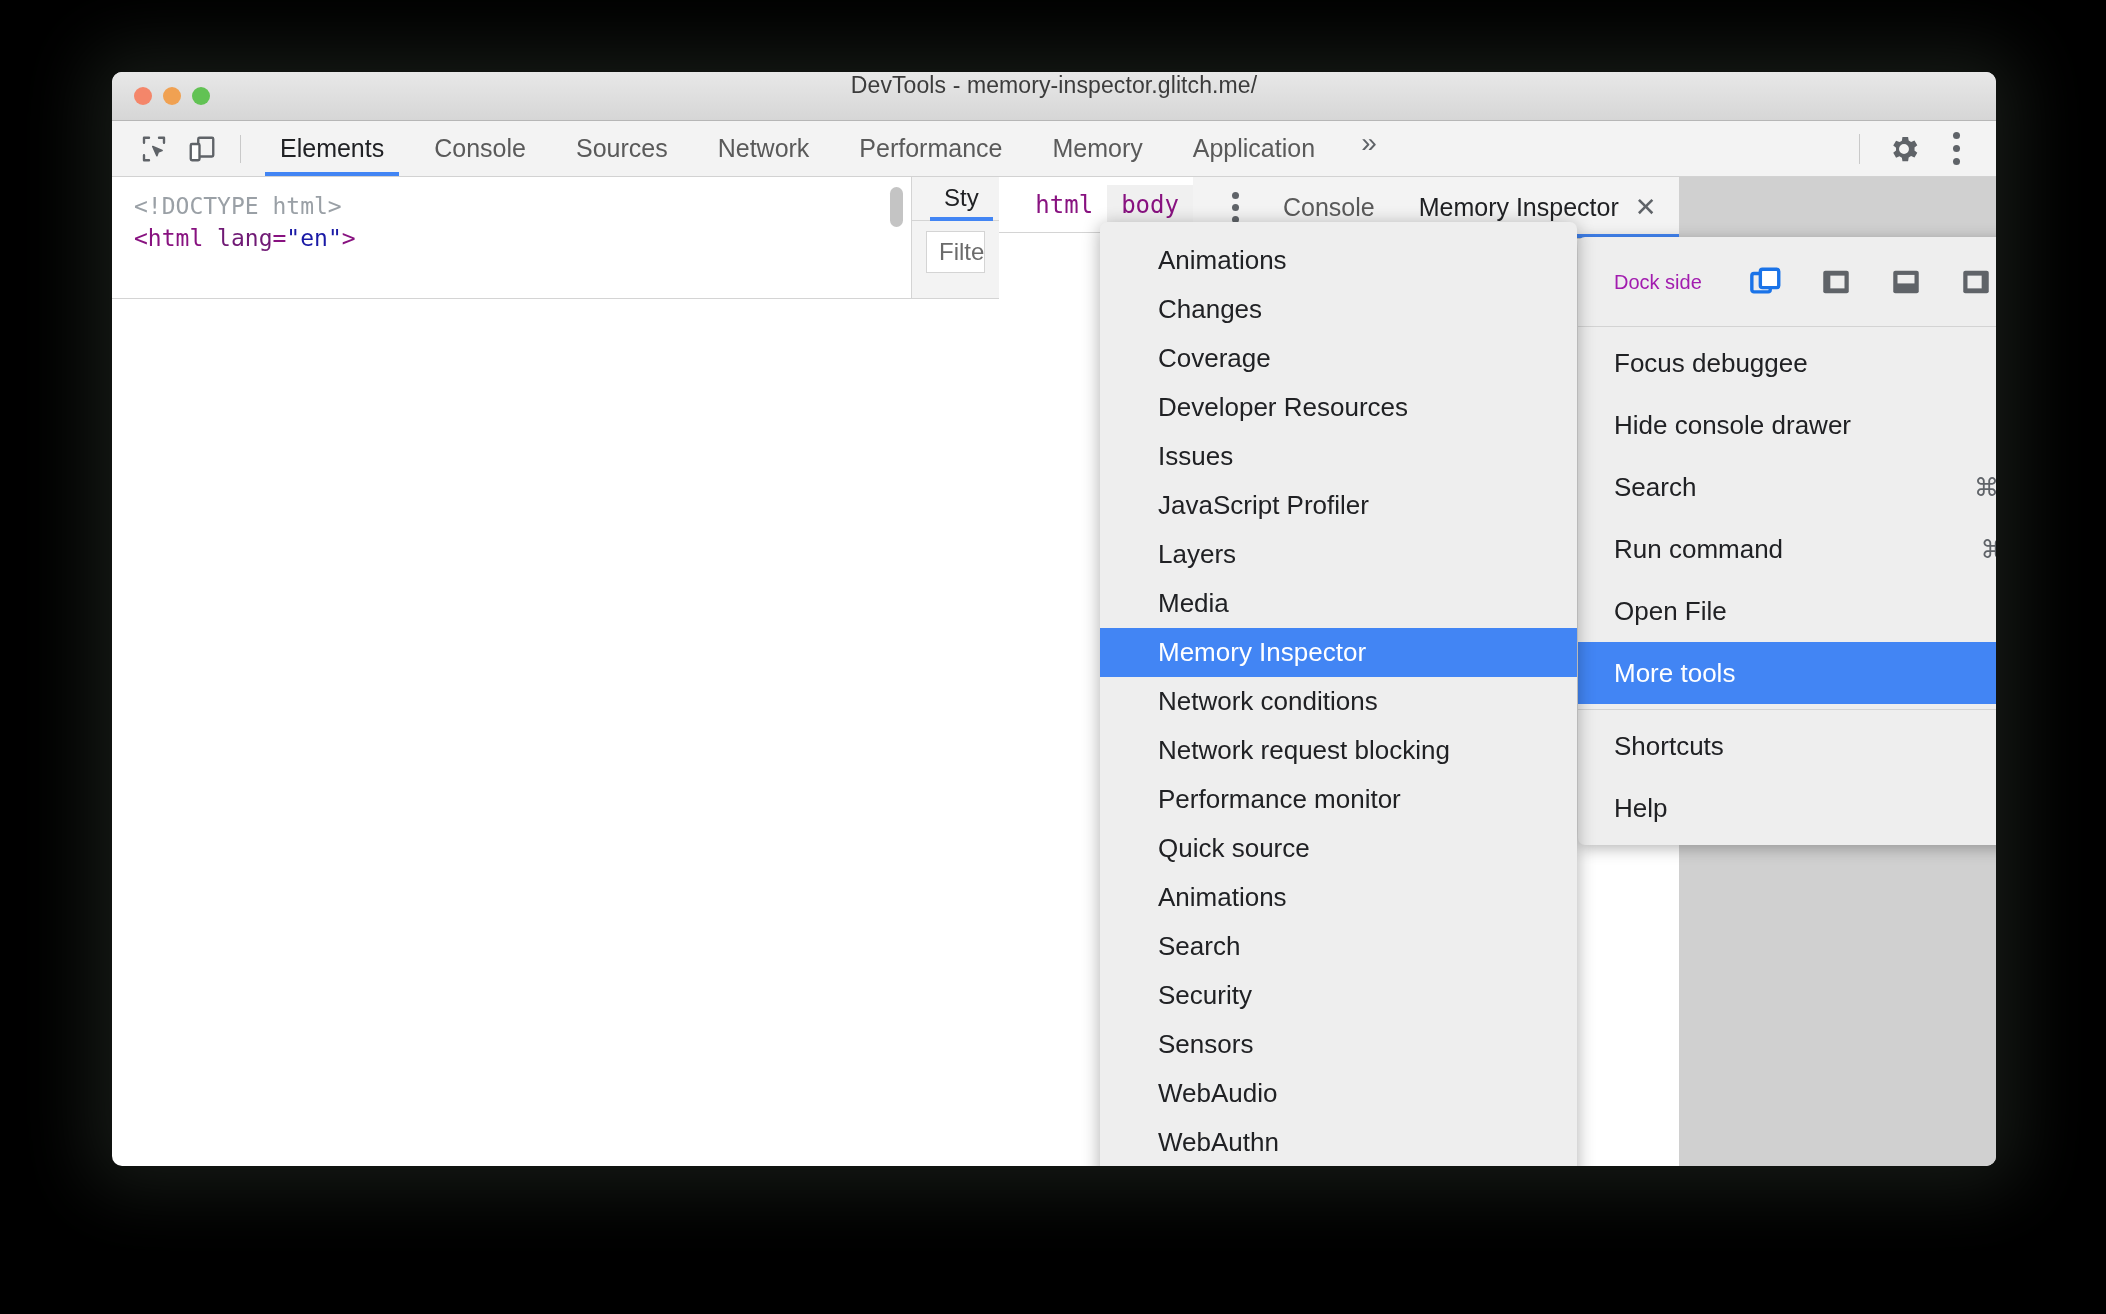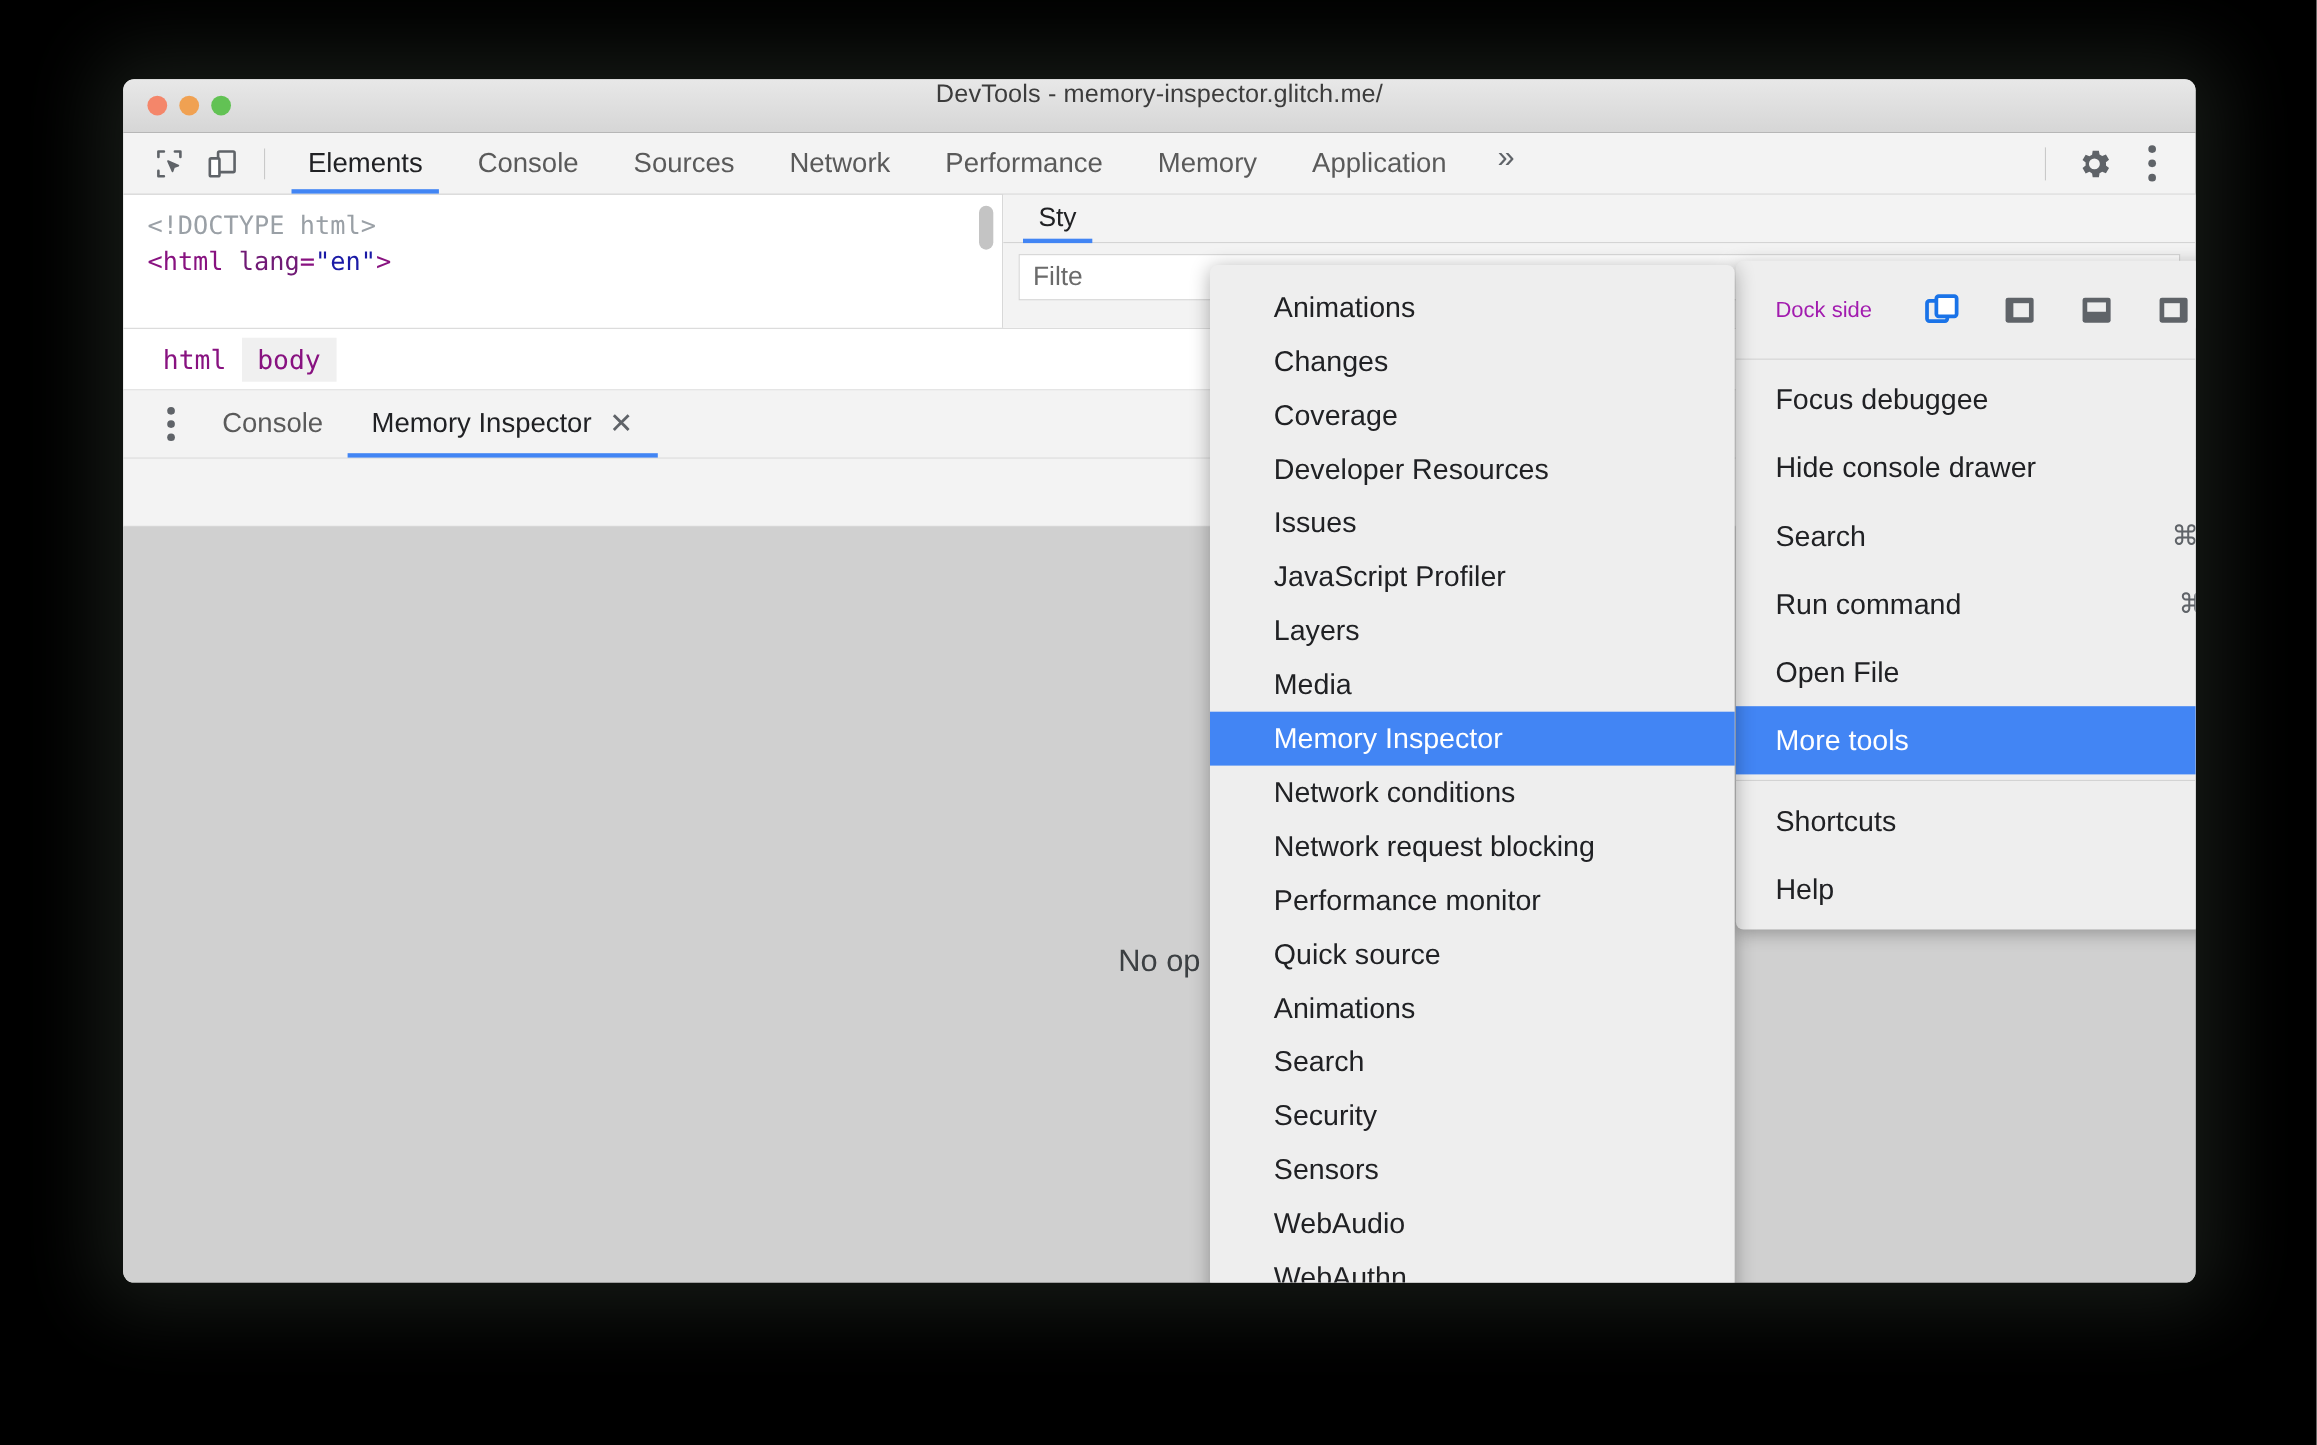--- a/index.html
+++ b/index.html
@@ -230,21 +230,20 @@
     justify-content: center;
     padding-top: 102px;
   }
   #drawer-empty-msg {
     font-size: 28px;
     color: #3c4043;
     white-space: nowrap;
   }
   #window-body {
     display: flex;
-    flex-direction: column;
     height: calc(100% - 105px);
   }
 
   
   #main-menu {
     position: absolute;
     left: 1466px;
     top: 165px;
     width: 530px;
     background: #eeeeee;
@@ -274,21 +273,21 @@
     white-space: nowrap;
   }
   .menu-item .label { flex: 1; }
   .menu-item .accel { color: #5f6368; font-size: 25px; letter-spacing: 5px; }
   .menu-item.selected { background: #4285f4; color: #ffffff; }
 
   
   #sub-menu {
     position: absolute;
     left: 988px;
-    top: 169px;
+    top: 150px;
     width: 477px;
     background: #eeeeee;
     border-radius: 7px;
     box-shadow: 0 3px 18px rgba(0,0,0,0.32);
     padding: 14px 0 16px 0;
     z-index: 50;
     font-size: 26px;
     color: #202124;
   }
   .sub-item {

